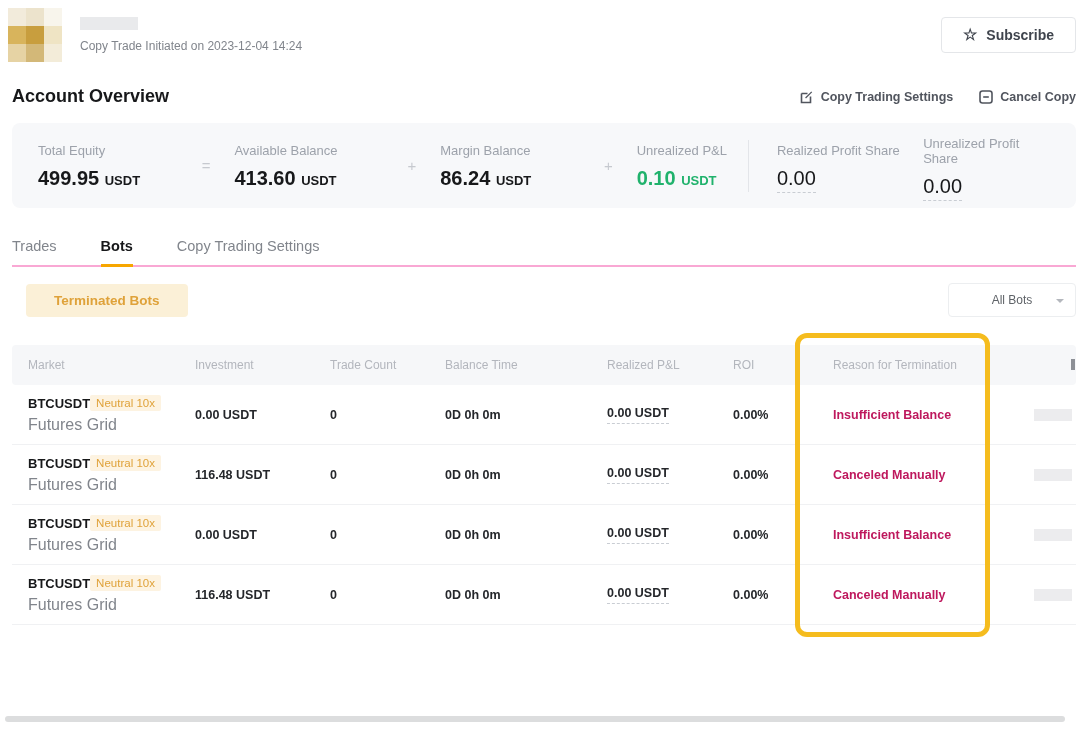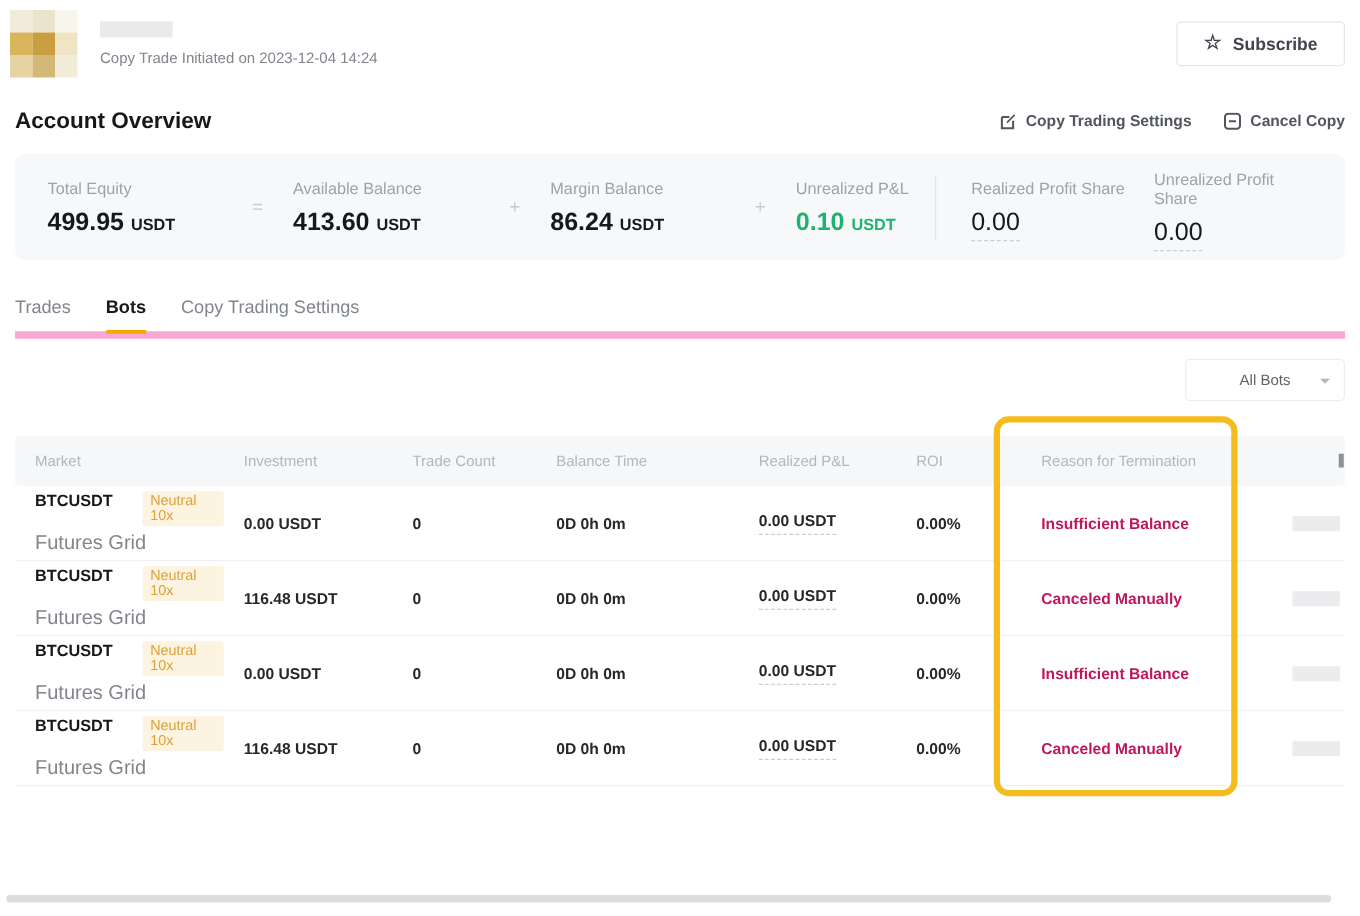--- a/index.html
+++ b/index.html
@@ -38,21 +38,21 @@
   .stat-value.green { color:var(--green,#20b26c); }
   .stat-value.plain { font-weight:500; }
   .dotted { border-bottom:1px dashed #c9cdd3; padding-bottom:3px; }
   .op { font-size:15px; color:#c6c9cf; margin:14px 0 0 0; }
   .stats-vdivider { width:1px; height:52px; background:#e3e5e9; }
   .w1{width:148px;} .w2{width:158px;} .w3{width:148px;} .w4{width:118px;}
   .gap1{margin:0 24px;} 
   .stat.s5{margin-left:28px; width:155px;} .stat.s6{margin-left:0;}
 
   
-  .tabs { margin-top:30px; display:flex; gap:28px; border-bottom:6px solid #f9a8d4; }
+  .tabs { margin-top:30px; display:flex; gap:44px; border-bottom:2px solid #f9a8d4; }
   .tab { font-size:14.5px; color:#81858c; padding-bottom:10px; cursor:pointer; }
   .tab.active { color:#17181a; font-weight:bold; border-bottom:3px solid var(--accent,#f7a600);
                 margin-bottom:-2px; }
 
   
   .filter-row { margin-top:16px; display:flex; align-items:center; }
   .pill { height:33px; display:flex; align-items:center; padding:0 28px; border-radius:4px;
           font-size:13.5px; cursor:pointer; }
   .pill.inactive { background:#f7f8fa; color:#81858c; }
   .pill.active { background:#fbf0d7; color:#dfa23a; font-weight:bold; margin-left:14px; }
@@ -65,21 +65,21 @@
            border-top:4px solid #b4b7bd; }
 
   
   .bots-table { margin-top:28px; }
   .t-row { display:grid; grid-template-columns:167px 135px 115px 162px 126px 100px 173px 1fr;
            align-items:center; }
   .t-head { background:#f6f7f9; height:40px; border-radius:4px; position:relative; }
   .t-head .cell { font-size:12px; color:#b3b6bd; font-weight:normal; }
   .cell { padding-left:16px; font-size:12.5px; color:#17181a; }
   .data-row { height:60px; border-bottom:1px solid #f0f1f3; }
-  .market-line1 { display:flex; gap:24px; }
+  .market-line1 { display:flex; align-items:center; gap:0; }
   .market-sym { font-size:13px; font-weight:bold; }
   .lev-badge { font-size:11.5px; color:#dfa23a; background:#fdf3e1; padding:2px 6px; border-radius:2px; }
   .bot-type { margin-top:5px; font-size:16px; color:#81858c; }
   .val { font-weight:bold; font-size:12.5px; color:#25272b; }
   .val .dotted { display:inline-block; }
   .reason { font-weight:bold; color:#be185d; }
   .censored-action { justify-self:end; margin-right:4px; width:38px; height:12px; background:#ececee; }
   .clipped-col { position:absolute; right:1px; top:14px; width:4px; height:11px; background:#8d9096; }
 
   
@@ -171,20 +171,21 @@
     </div>
   </div>
 
   <div class="tabs">
     <div class="tab">Trades</div>
     <div class="tab active">Bots</div>
     <div class="tab">Copy Trading Settings</div>
   </div>
 
   <div class="filter-row">
+    <div class="pill active">Terminated Bots</div>
     <div class="bots-dropdown">
       <span>All Bots</span>
       <span class="caret"></span>
     </div>
   </div>
 
   <div class="bots-table">
     <div class="t-row t-head">
       <div class="cell">Market</div>
       <div class="cell">Investment</div>

